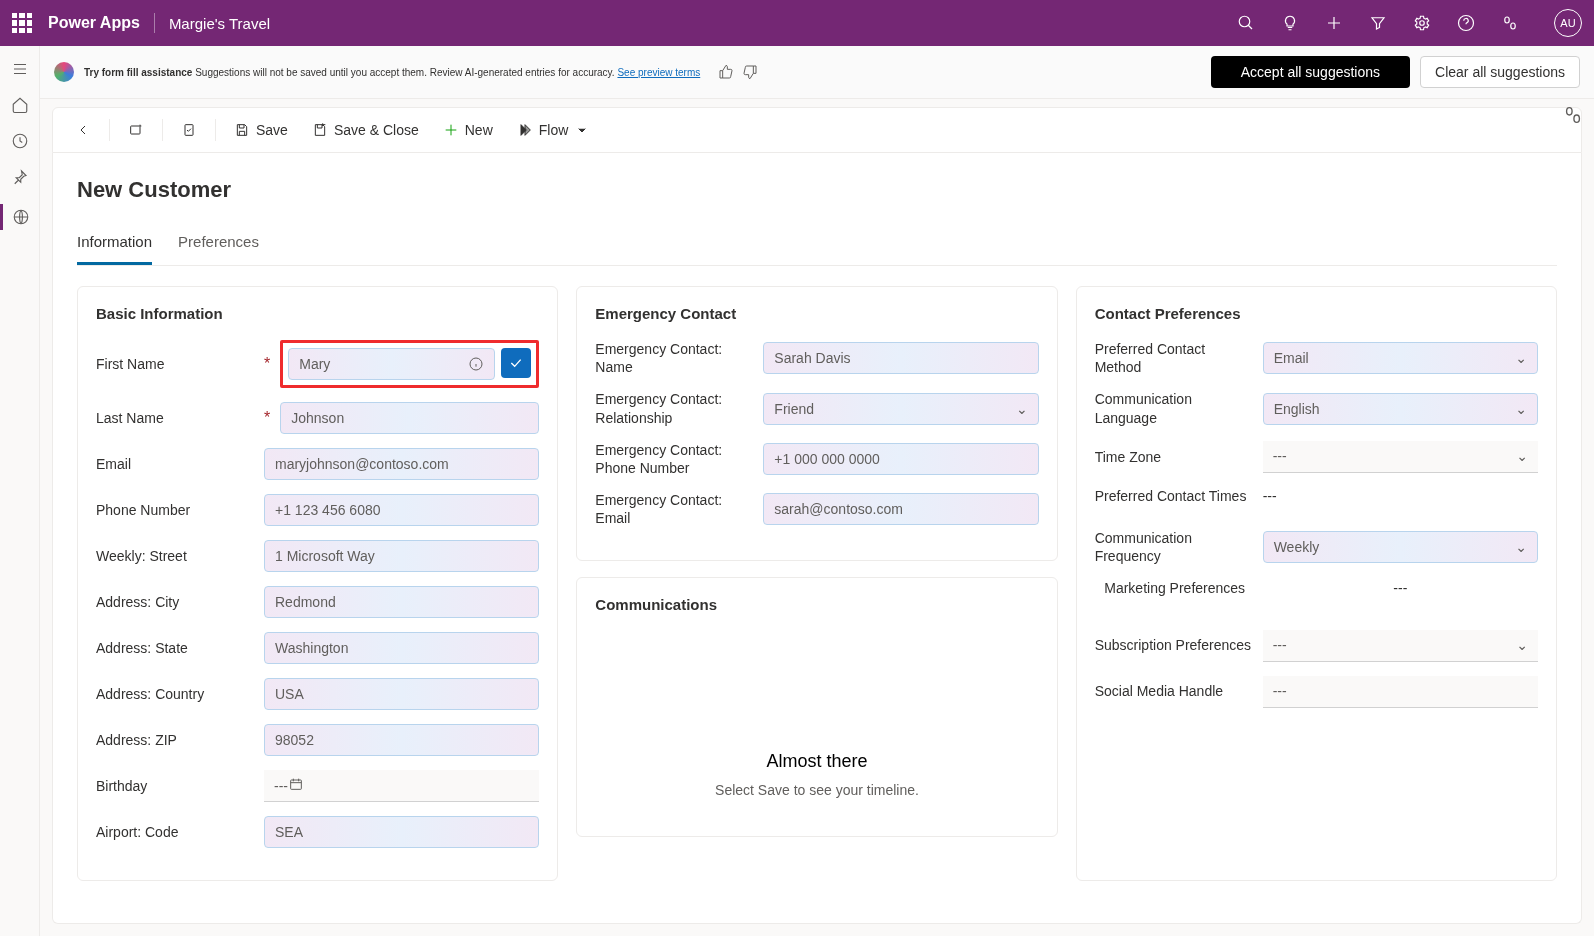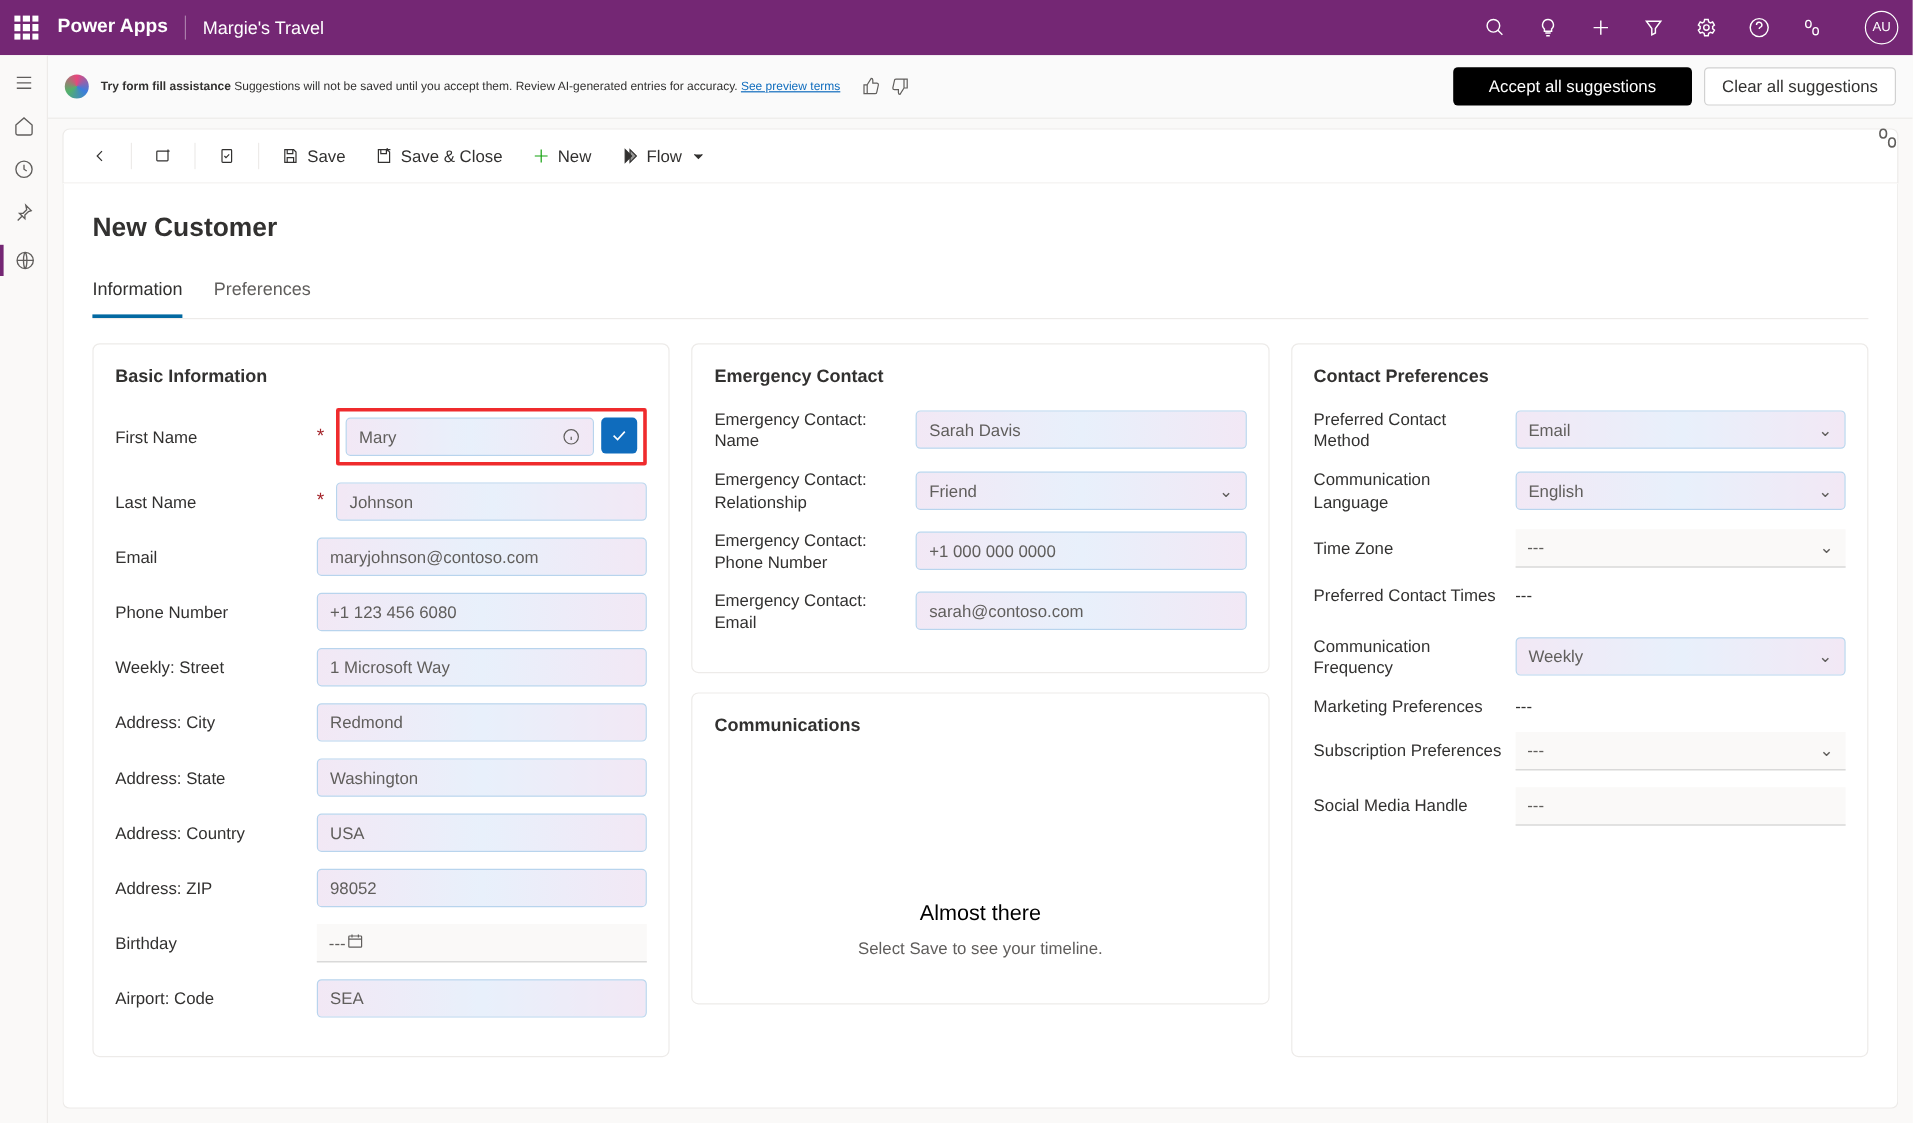--- a/index.html
+++ b/index.html
@@ -383,21 +383,21 @@
               <div class="field-label-2">Preferred Contact Times</div>
               <div style="flex:1;font-size:14px;color:#323130;">---</div>
             </div>
           <div class="field-row">
               <div class="field-label-2">Communication Frequency</div>
               <div class="suggest-input">
                 <span>Weekly</span>
                 <span class="select-chev">⌄</span>
               </div>
             </div>
-          <div class="field-row" style="margin-bottom:12px;">
+          <div class="field-row" style="margin-bottom:32px;text-align:center;">
               <div class="field-label-2">Marketing Preferences</div>
               <div style="flex:1;font-size:14px;color:#323130;">---</div>
             </div>
           <div class="field-row">
               <div class="field-label-2">Subscription Preferences</div>
               <div class="plain-input">
                 <span>---</span>
                 <span class="select-chev">⌄</span>
               </div>
             </div>

